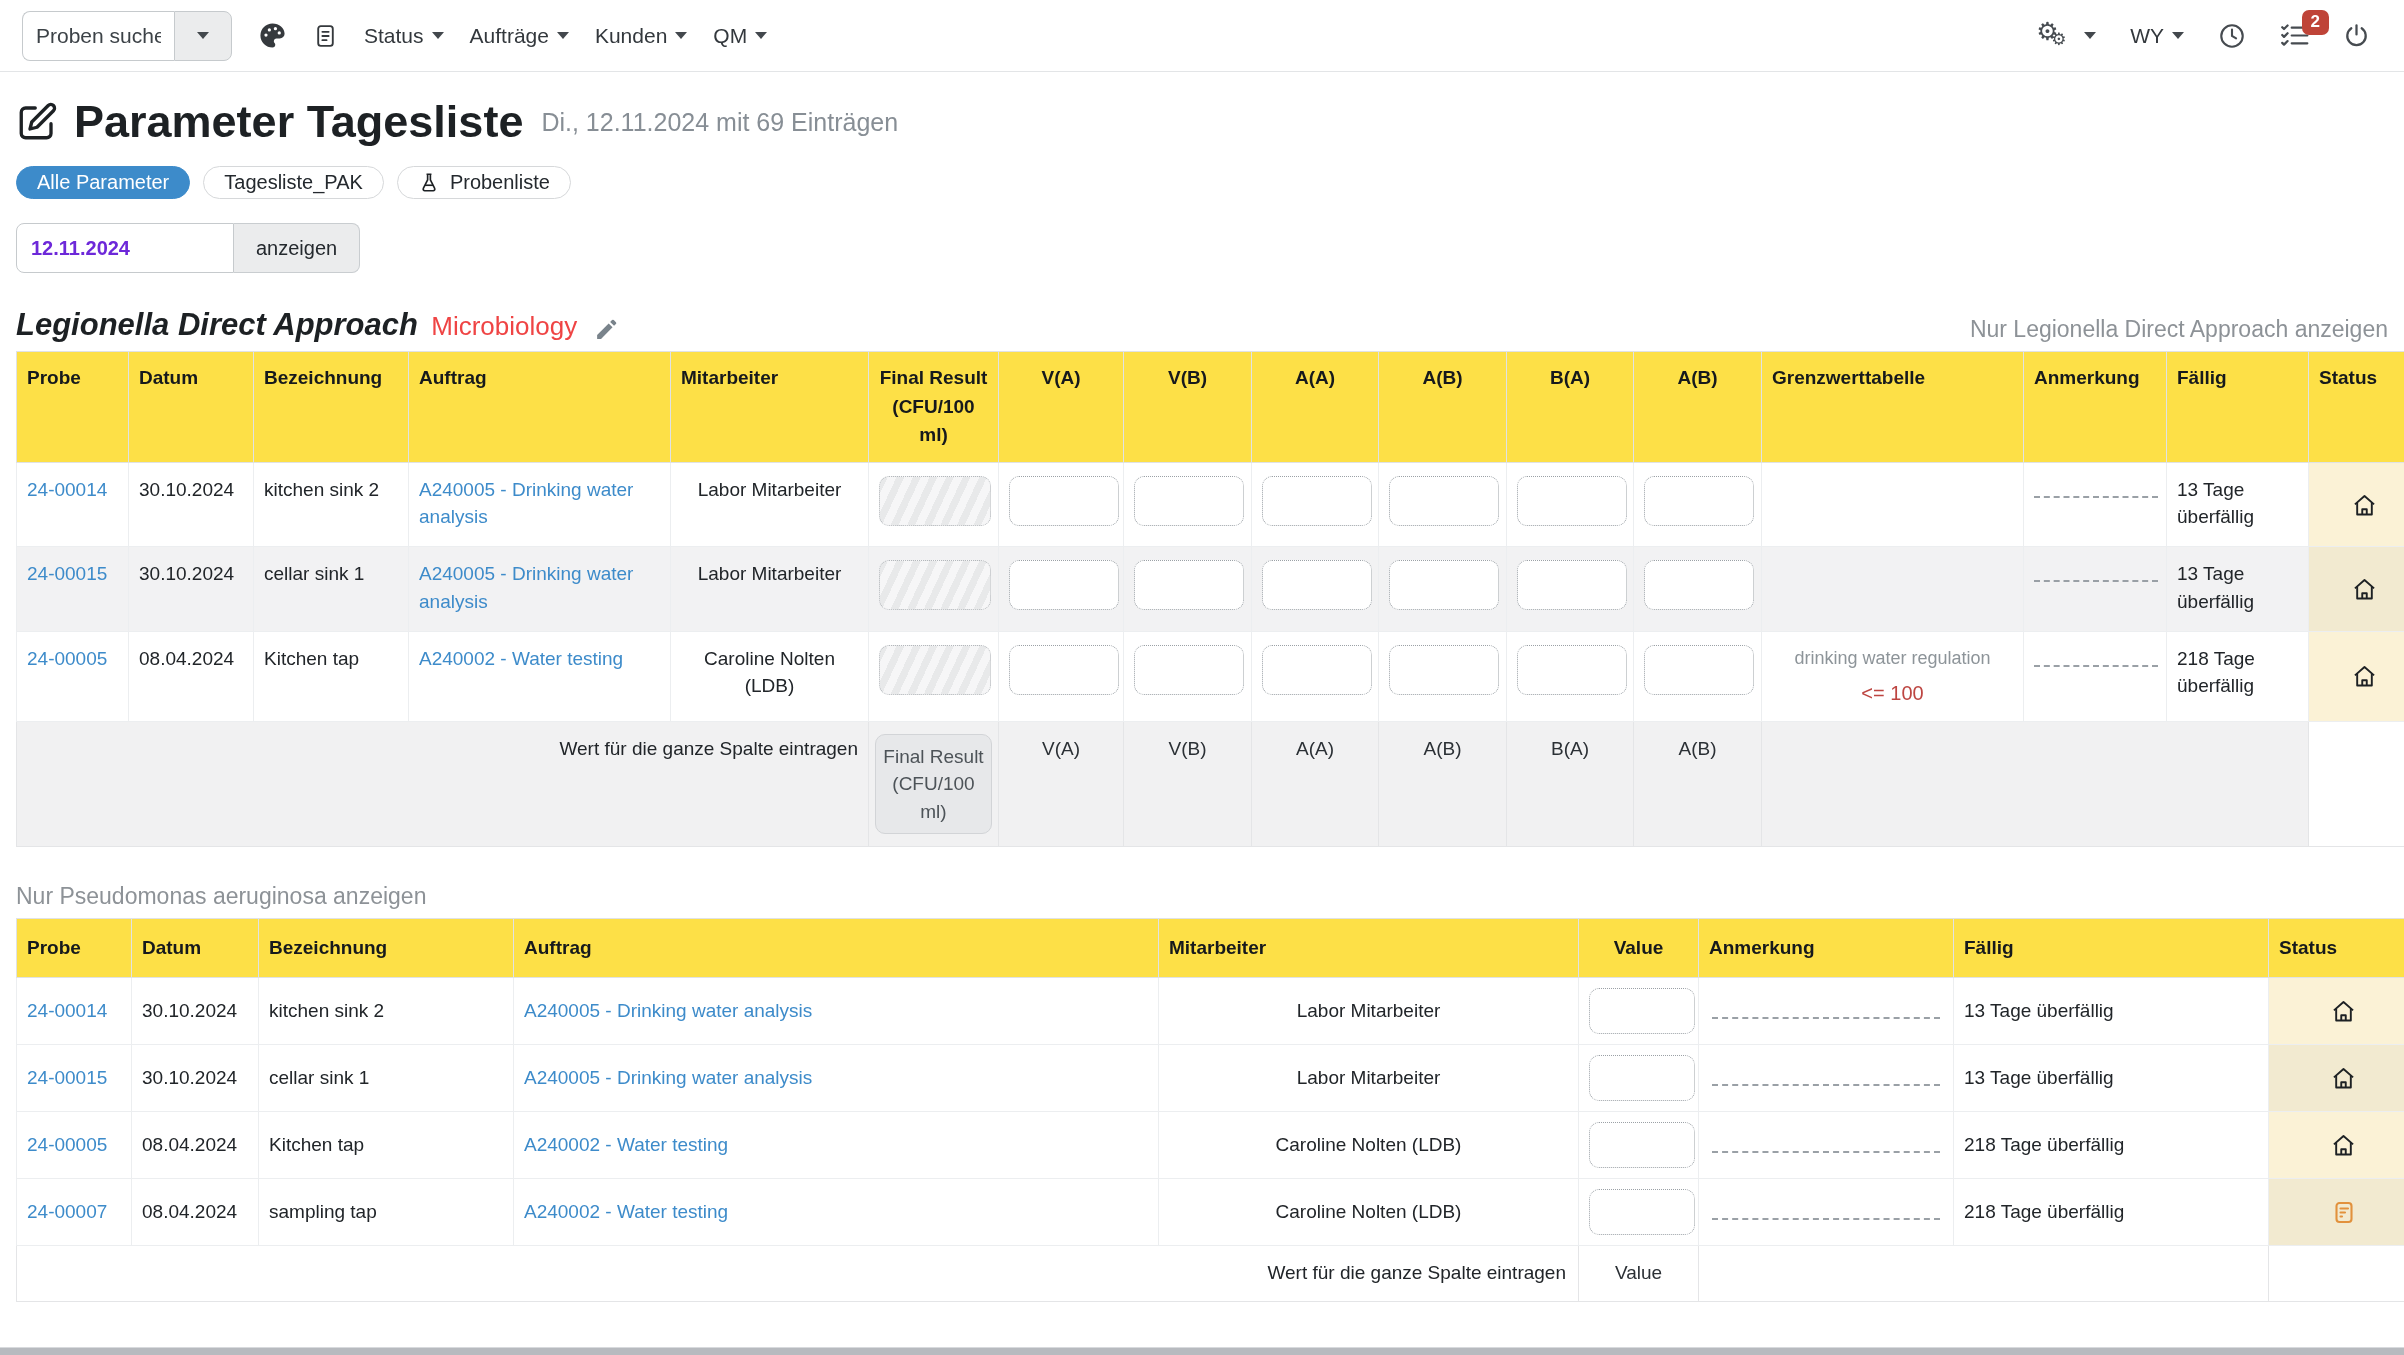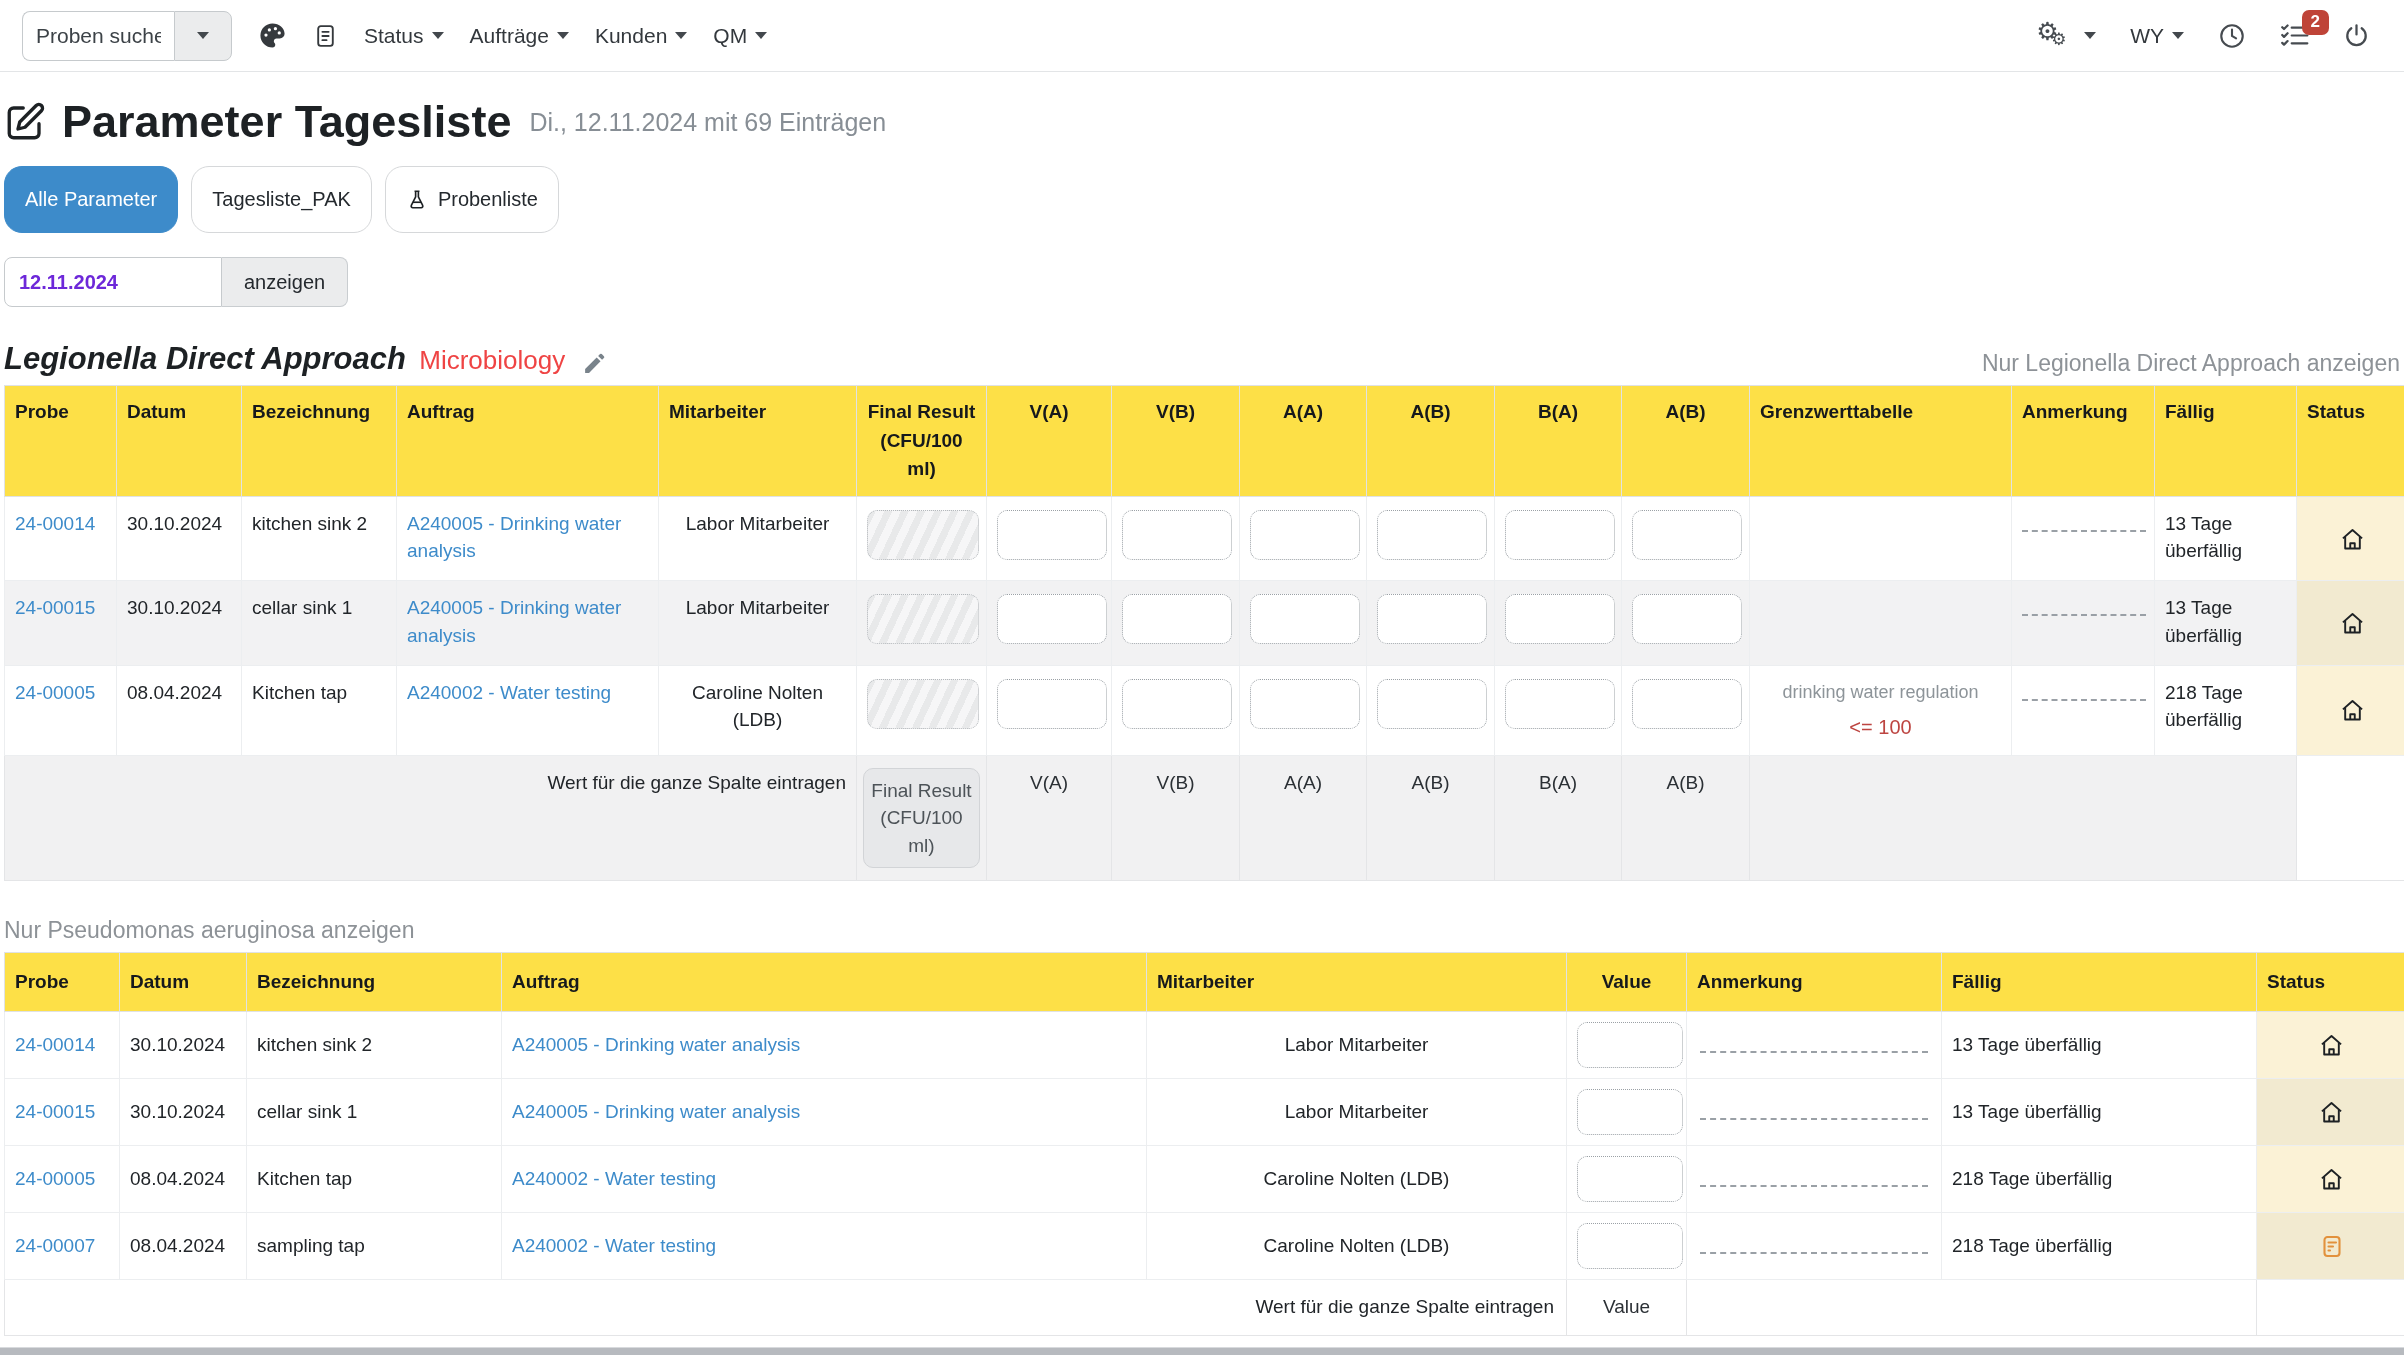--- a/index.html
+++ b/index.html
@@ -24,26 +24,26 @@
   .menu { font-size:21px; color:#33383d; display:flex; align-items:center; gap:8px; cursor:pointer; white-space:nowrap; }
   .iconbtn { display:flex; align-items:center; cursor:pointer; }
   .nav-right { display:flex; align-items:center; gap:34px; }
   .gear2 { position:relative; width:40px; height:34px; color:#464b50; font-family:"DejaVu Sans",sans-serif; }
   .gear-big { font-size:25px; position:absolute; left:0; top:-2px; }
   .gear-small { font-size:17px; position:absolute; left:15px; top:10px; }
   .tasks { position:relative; }
   .badge2 { position:absolute; top:-12px; right:-20px; background:#bf4438; color:#fff;
             font-size:17px; font-weight:bold; padding:3px 9px; border-radius:7px; line-height:1.1; }
   
-  .page { padding:24px 4px 0; }
+  .page { padding:24px 16px 0; }
   .title-row { display:flex; align-items:center; gap:16px; }
   h1 { font-size:45px; font-weight:700; margin:0; color:#1d2124; }
   .subtitle { font-size:25px; color:#878e95; margin-left:2px; }
   .view-btns { margin-top:18px; display:flex; gap:13px; }
-  .btn { height:67px; padding:0 20px; border-radius:18px; font-size:20px; border:1px solid #d6d8da;
+  .btn { height:33px; padding:0 20px; border-radius:18px; font-size:20px; border:1px solid #d6d8da;
          background:#fff; color:#24292e; display:flex; align-items:center; gap:10px; cursor:pointer; }
   .btn-primary { background:#3d8bca; border-color:#3d8bca; color:#fff; }
   .date-row { margin-top:24px; display:flex; }
   .date-input { width:218px; height:50px; border:1px solid #c6cacd; border-radius:8px 0 0 8px;
                 padding:0 14px; font-size:20px; color:#6d28d9; outline:none;font-weight:bold; }
   .btn-anzeigen { height:50px; padding:0 22px; font-size:20px; background:#ebeced;
                   border:1px solid #c9cdd0; border-left:none; border-radius:0 8px 8px 0; color:#24292e; cursor:pointer; }
   .sec-head { margin-top:34px; display:flex; justify-content:space-between; align-items:flex-end; }
   .sec-head.second { margin-top:36px; }
   .sec-title { font-size:31px; font-weight:700; color:#1d2124;font-style:italic; }

